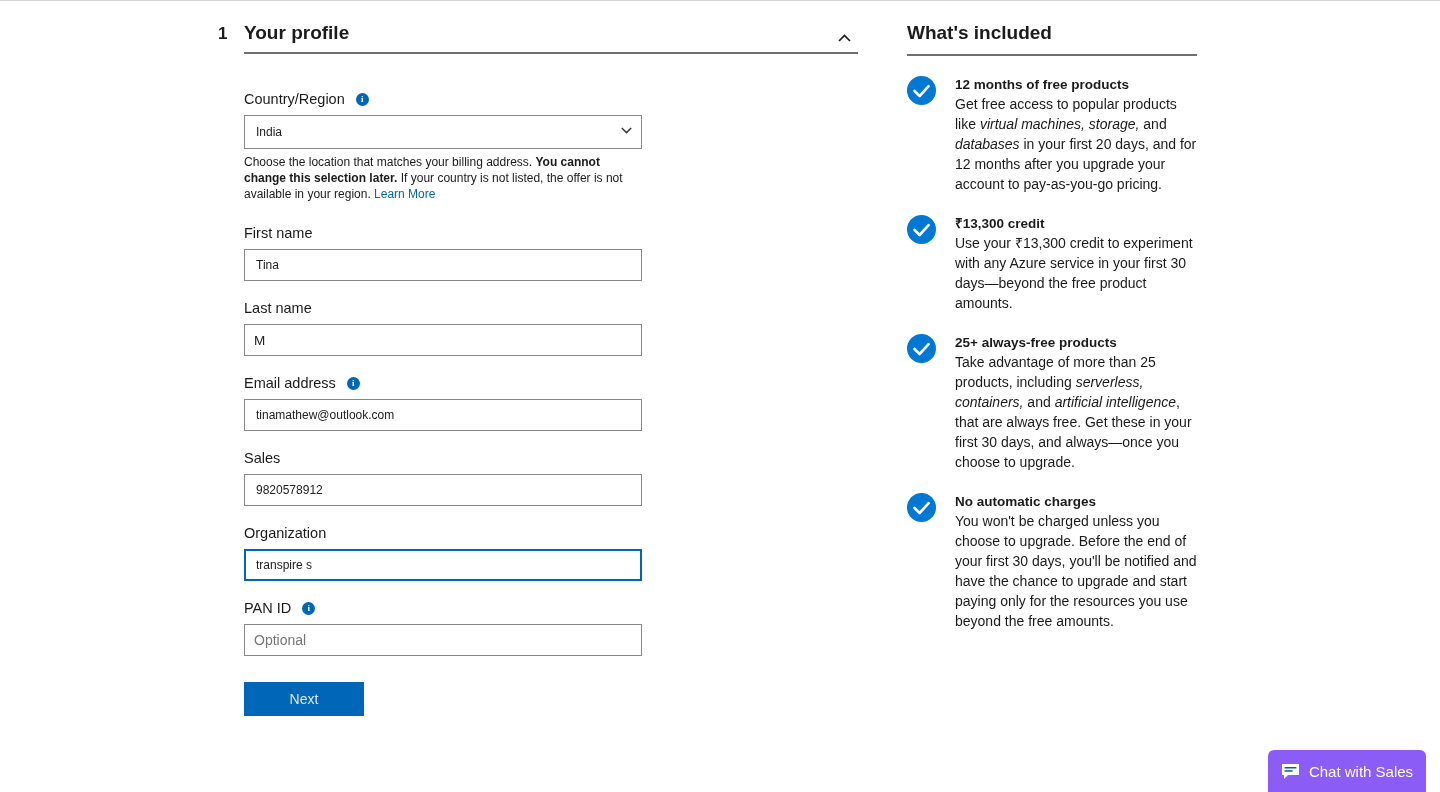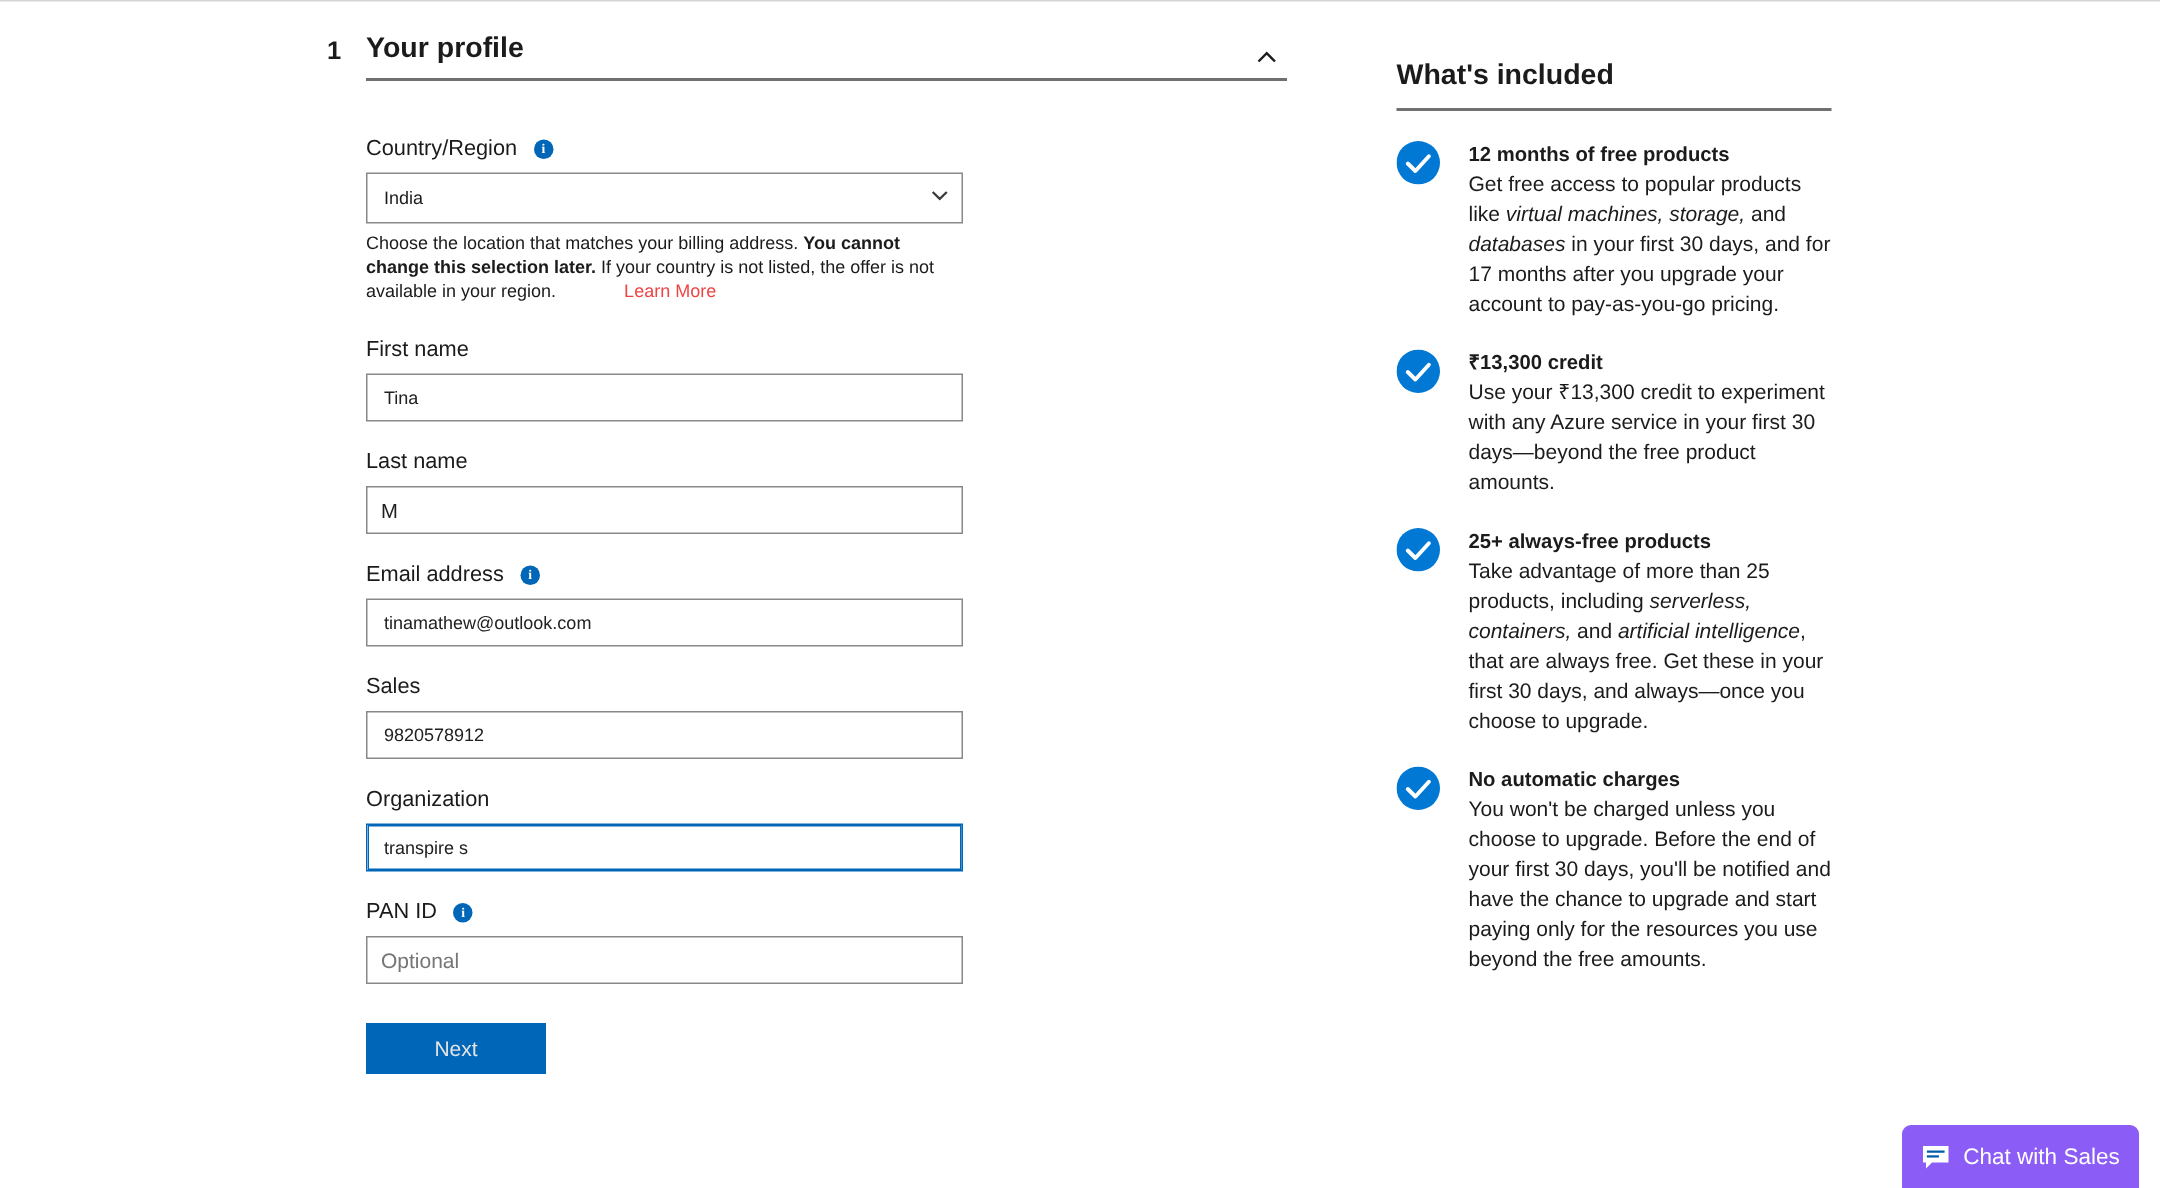--- a/index.html
+++ b/index.html
@@ -151,23 +151,22 @@
 
   .helper {
     width: 398px;
     font-size: 12px;
     line-height: 16px;
     color: #1b1b1b;
     margin-top: 5px;
   }
   .helper b { font-weight: bold; }
   .helper a {
-    color: #ef4444;
+    color: #0369a1;
     text-decoration: none;
-    margin-left: 42px;
   }
 
   .gap { height: 22px; }
   .gap-sm { height: 18px; }
 
   .next-btn {
     margin-top: 26px;
     width: 120px;
     height: 34px;
     background: #0067b8;
@@ -176,23 +175,22 @@
     font-family: "Liberation Sans", sans-serif;
     font-size: 14px;
     cursor: pointer;
     border-radius: 0;
   }
 
   
   .rail {
     position: absolute;
     left: 907px;
-    top: 40px;
+    top: 22px;
     width: 292px;
-    margin-left: 24px;
   }
   .rail-title {
     font-size: 19px;
     font-weight: bold;
     color: #1b1b1b;
     margin: 0 0 10px 0;
   }
   .rail-rule {
     width: 290px;
     height: 2px;
@@ -332,21 +330,21 @@
   <h2 class="rail-title">What's included</h2>
   <div class="rail-rule"></div>
   <div id="benefit-list">
       <div class="benefit">
         <svg class="check-circle" viewBox="0 0 29 29">
           <circle cx="14.5" cy="14.5" r="14.5" fill="#0078d4"></circle>
           <path d="M7.5 15 L12.6 20 L21.6 10.2" fill="none" stroke="#ffffff" stroke-width="2.6" stroke-linecap="round" stroke-linejoin="round"></path>
         </svg>
         <div class="benefit-body">
           <div class="benefit-title">12 months of free products</div>
-          <div class="benefit-text"><span>Get free access to popular products like </span><i>virtual machines, storage,</i><span> and </span><i>databases</i><span> in your first 30 days, and for 17 months after you upgrade your account to pay-as-you-go pricing.</span></div>
+          <div class="benefit-text"><span>Get free access to popular products like </span><i>virtual machines, storage,</i><span> and </span><i>databases</i><span> in your first 20 days, and for 12 months after you upgrade your account to pay-as-you-go pricing.</span></div>
         </div>
       </div>
       <div class="benefit">
         <svg class="check-circle" viewBox="0 0 29 29">
           <circle cx="14.5" cy="14.5" r="14.5" fill="#0078d4"></circle>
           <path d="M7.5 15 L12.6 20 L21.6 10.2" fill="none" stroke="#ffffff" stroke-width="2.6" stroke-linecap="round" stroke-linejoin="round"></path>
         </svg>
         <div class="benefit-body">
           <div class="benefit-title">₹13,300 credit</div>
           <div class="benefit-text"><span>Use your ₹13,300 credit to experiment with any Azure service in your first 30 days—beyond the free product amounts.</span></div>

